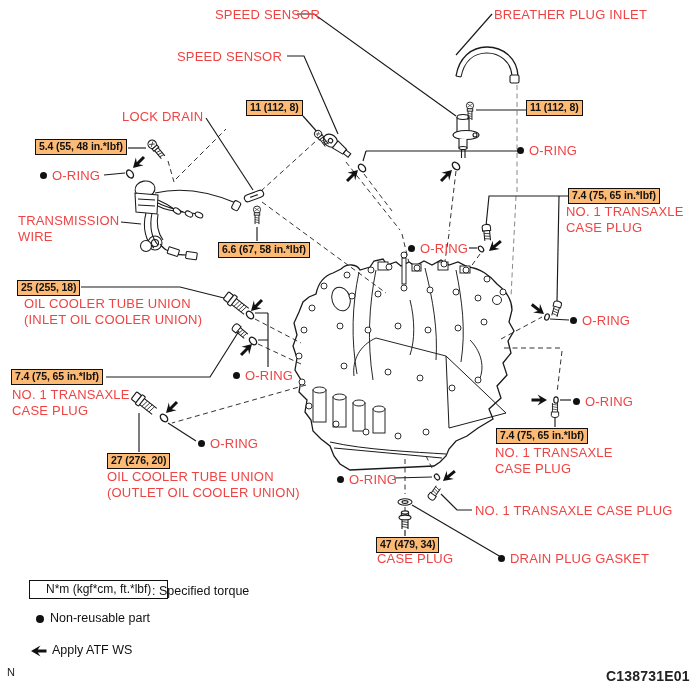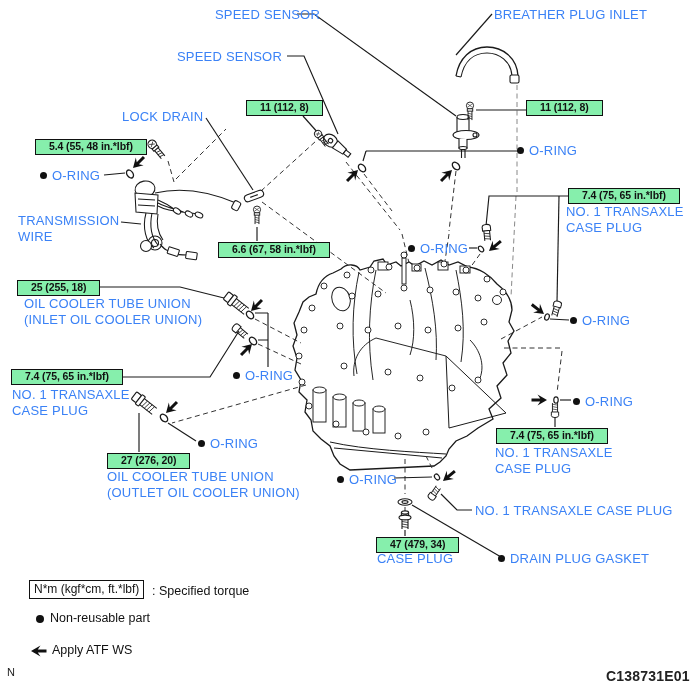--- a/index.html
+++ b/index.html
@@ -1,25 +1,25 @@
 <!DOCTYPE html>
 <html><head>
 <meta charset="utf-8">
 <style>
   html,body{margin:0;padding:0;background:#fff;}
   .stage{position:relative;width:690px;height:687px;background:#fff;overflow:hidden;
          font-family:"Liberation Sans",sans-serif;color:#111;}
   svg.art{position:absolute;left:0;top:0;}
   .lbl{position:absolute;font-size:13px;line-height:15.5px;letter-spacing:.2px;
-       white-space:pre-line;color:#3b82f6;}
+       white-space:pre-line;color:#ef4444;}
   .lbl .dot{display:inline-block;width:7px;height:7px;border-radius:50%;background:#111;
        margin-right:5px;vertical-align:1px;}
-  .tq{position:absolute;border:1.6px solid #111;padding:0 13px;font-size:10.5px;font-weight:bold;
-      line-height:13.5px;white-space:nowrap;background:#86efac;letter-spacing:-.1px;}
-  .legend-box{position:absolute;border:1.5px solid #111;padding:1px 4px;font-size:12px;
+  .tq{position:absolute;border:1.6px solid #111;padding:0 3px;font-size:10.5px;font-weight:bold;
+      line-height:13.5px;white-space:nowrap;background:#fdba74;letter-spacing:-.1px;}
+  .legend-box{position:absolute;border:1.5px solid #111;padding:1px 16px;font-size:12px;
       line-height:15px;white-space:nowrap;background:#fff;text-align:center;}
   .lg-text{position:absolute;font-size:12.5px;white-space:nowrap;}
   .dot-abs{position:absolute;width:8px;height:8px;border-radius:50%;background:#111;}
   .small{position:absolute;font-size:14px;font-weight:bold;color:#222;letter-spacing:.2px;}
   .corner{position:absolute;font-size:11px;color:#222;}
 </style>
 </head>
 <body>
 
 <div class="stage">

